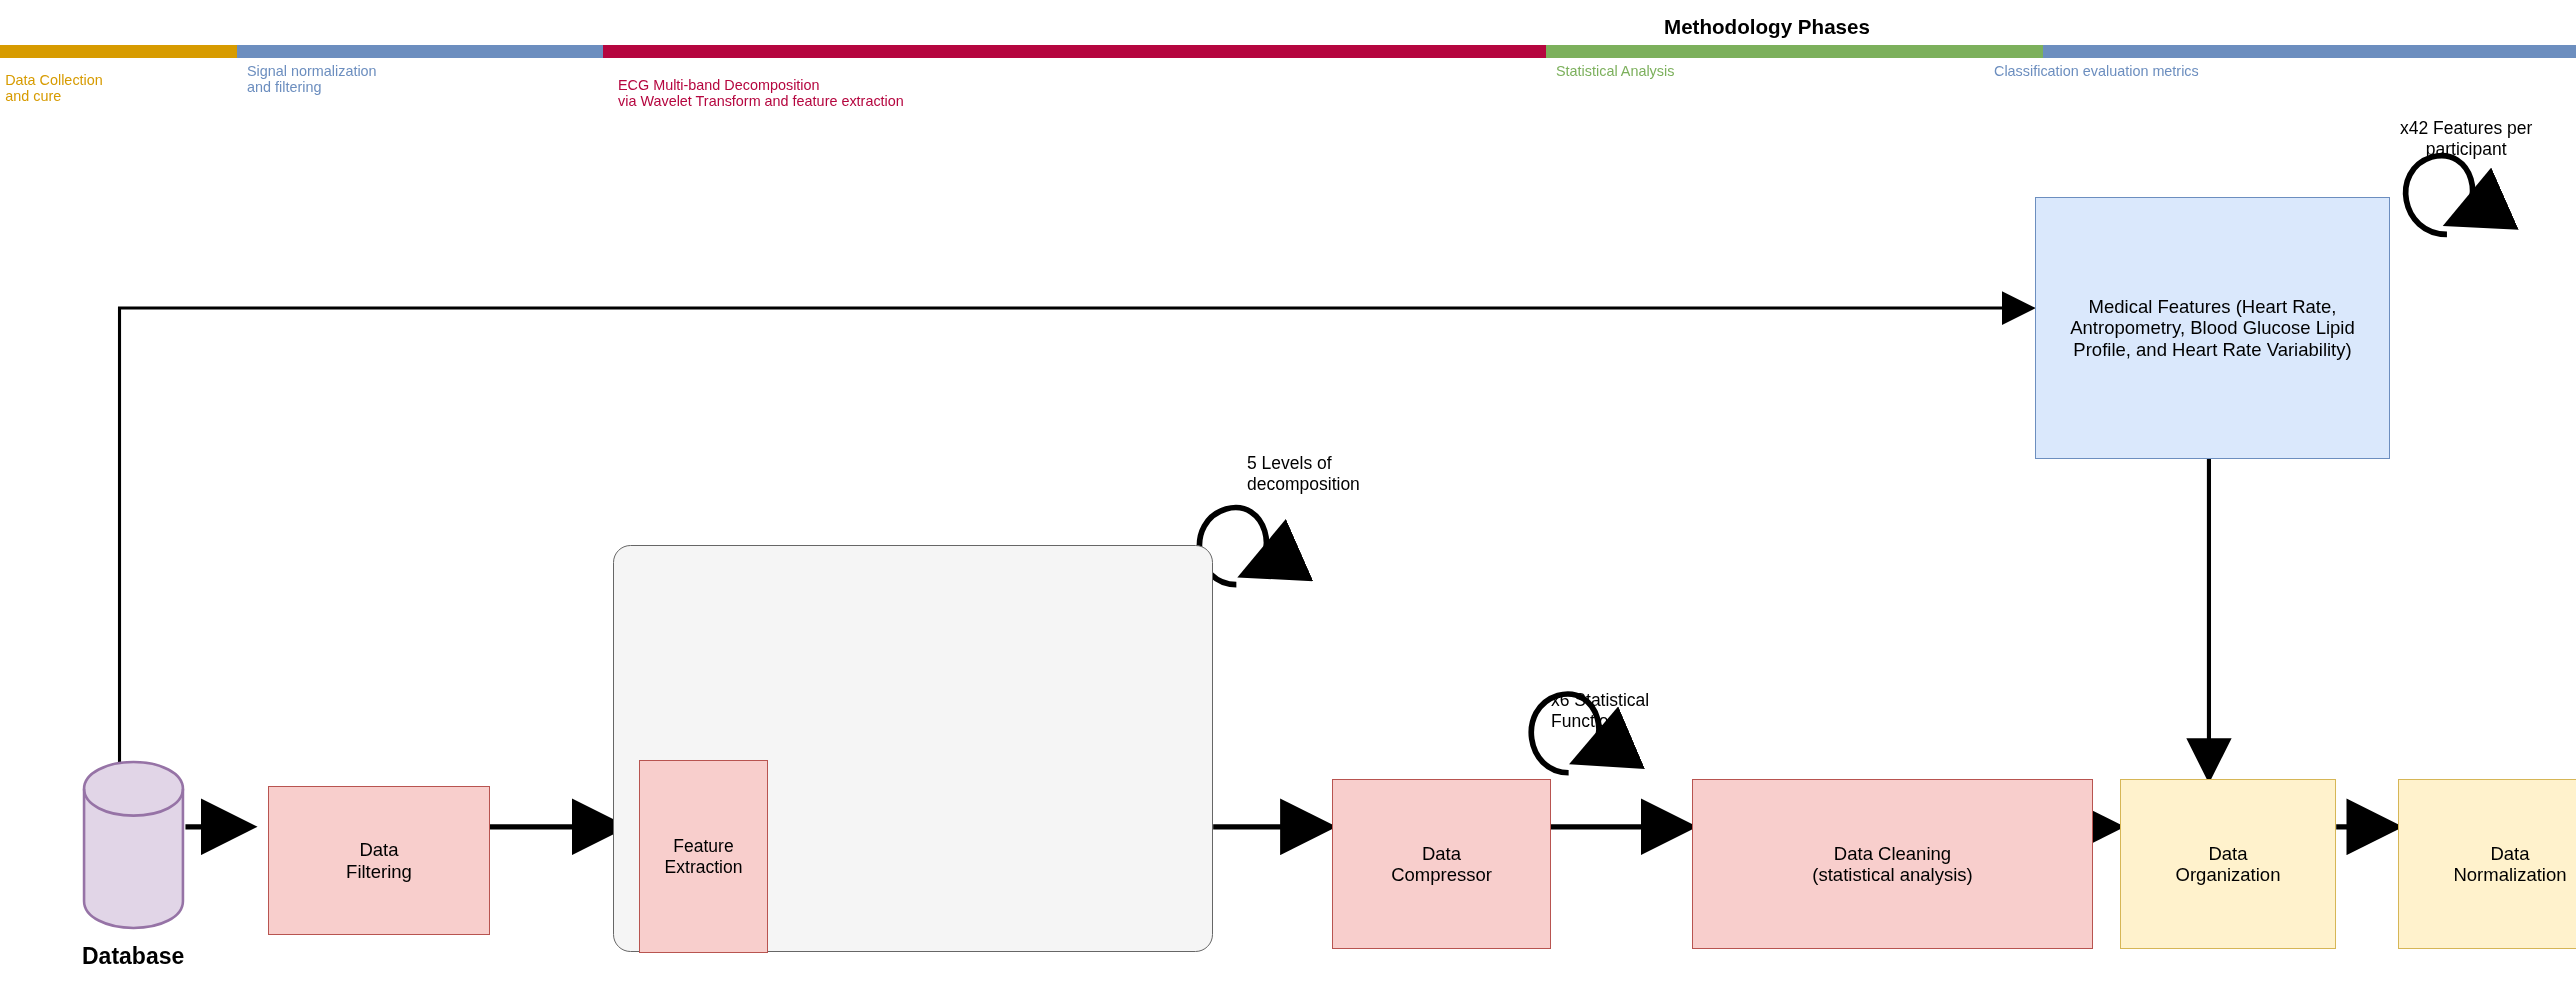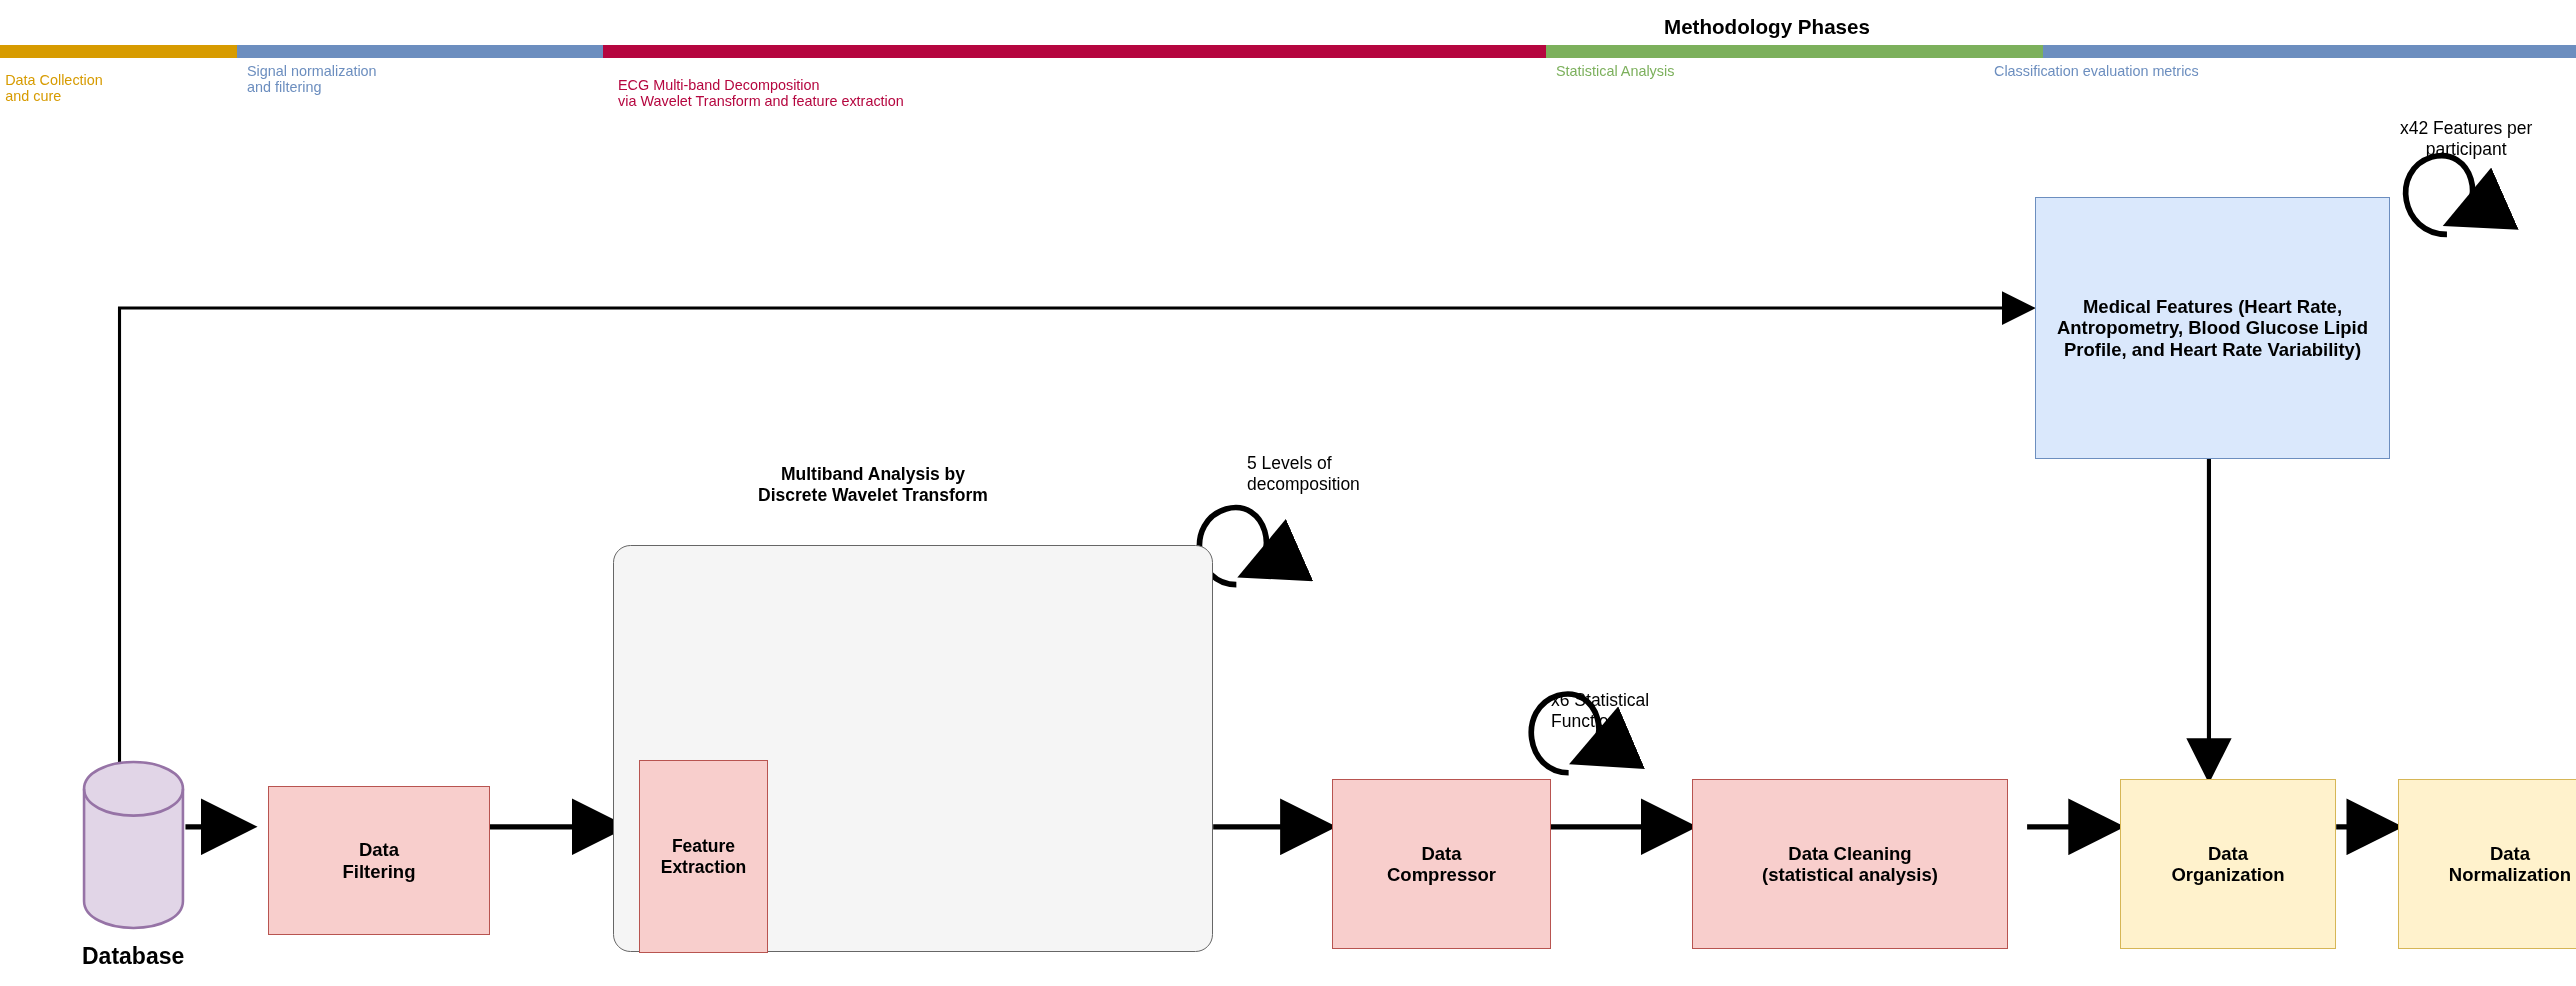--- a/index.html
+++ b/index.html
@@ -11,21 +11,21 @@
     position:absolute;font-weight:bold;color:#000;white-space:nowrap;margin-top:12px;
   }
   .phase-bar{position:absolute;height:13.4px;}
   .phase-label{
     position:absolute;font-weight:normal;line-height:1.12;white-space:pre-line;
   }
 
   
   .node{
     position:absolute;box-sizing:border-box;display:flex;align-items:center;
-    justify-content:center;text-align:center;font-weight:bold;color:#000;
+    justify-content:center;text-align:center;font-weight:normal;color:#000;
     line-height:1.15;
   }
   .node.pink{background:#f8cecc;border:1px solid #b85450;}
   .node.yellow{background:#fff2cc;border:1px solid #d6b656;}
   .node.blue{background:#dae8fc;border:1px solid #6c8ebf;}
 
   .group-box{
     position:absolute;box-sizing:border-box;background:#f5f5f5;
     border:1.5px solid #666666;border-radius:17.5px;
   }
@@ -104,34 +104,32 @@
     <path d="M6548,1475 C6462,1475 6444,1348 6526,1322 C6608,1300 6638,1420 6568,1450" stroke="#000" stroke-width="11" fill="none" marker-end="url(#ah-sm)"></path>
   </svg>
 
   <svg class="db-cyl" style="left:82px;top:760px;width:103px;height:170px;" viewBox="0 0 200 330">
     <path d="M4,56 C4,25 48,4 100,4 C152,4 196,25 196,56 L196,274
              C196,305 152,326 100,326 C48,326 4,305 4,274 Z" fill="#e1d5e7" stroke="#9673a6" stroke-width="5"></path>
     <path d="M4,56 C4,87 48,108 100,108 C152,108 196,87 196,56" fill="none" stroke="#9673a6" stroke-width="5"></path>
   </svg>
   <div class="db-label" style="left:82px;top:943px;font-size:23px;">Database</div>
 
-  <div class="group-title" style="left:636px;top:464px;width:474px;font-size:17.5px;">Multiband Analysis by
-Discrete Wavelet Transform</div>
   <div class="group-box" style="left:613px;top:545px;width:600px;height:407px;"></div>
 
   <div class="node pink" style="left:268px;top:786px;width:222px;height:149px;font-size:18.5px;white-space:pre-line;">Data
 Filtering</div>
 
   <div class="node pink" style="left:639px;top:760px;width:129px;height:193px;font-size:17.5px;white-space:pre-line;">Feature
 Extraction</div>
 
   <div class="node pink" style="left:1332px;top:779px;width:219px;height:170px;font-size:18.5px;white-space:pre-line;">Data
 Compressor</div>
 
-  <div class="node pink" style="left:1692px;top:779px;width:316px;height:170px;font-size:18.5px;white-space:pre-line;">Data Cleaning
+  <div class="node pink" style="left:1692px;top:779px;width:401px;height:170px;font-size:18.5px;white-space:pre-line;">Data Cleaning
 (statistical analysis)</div>
 
   <div class="node yellow" style="left:2120px;top:779px;width:216px;height:170px;font-size:18.5px;white-space:pre-line;">Data
 Organization</div>
 
   <div class="node yellow" style="left:2398px;top:779px;width:224px;height:170px;font-size:18.5px;white-space:pre-line;">Data
 Normalization</div>
 
   <div class="node blue" style="left:2035px;top:197px;width:355px;height:262px;font-size:18.5px;padding:0 9.3px;">Medical Features (Heart Rate, Antropometry, Blood Glucose Lipid Profile, and Heart Rate Variability)</div>
 

